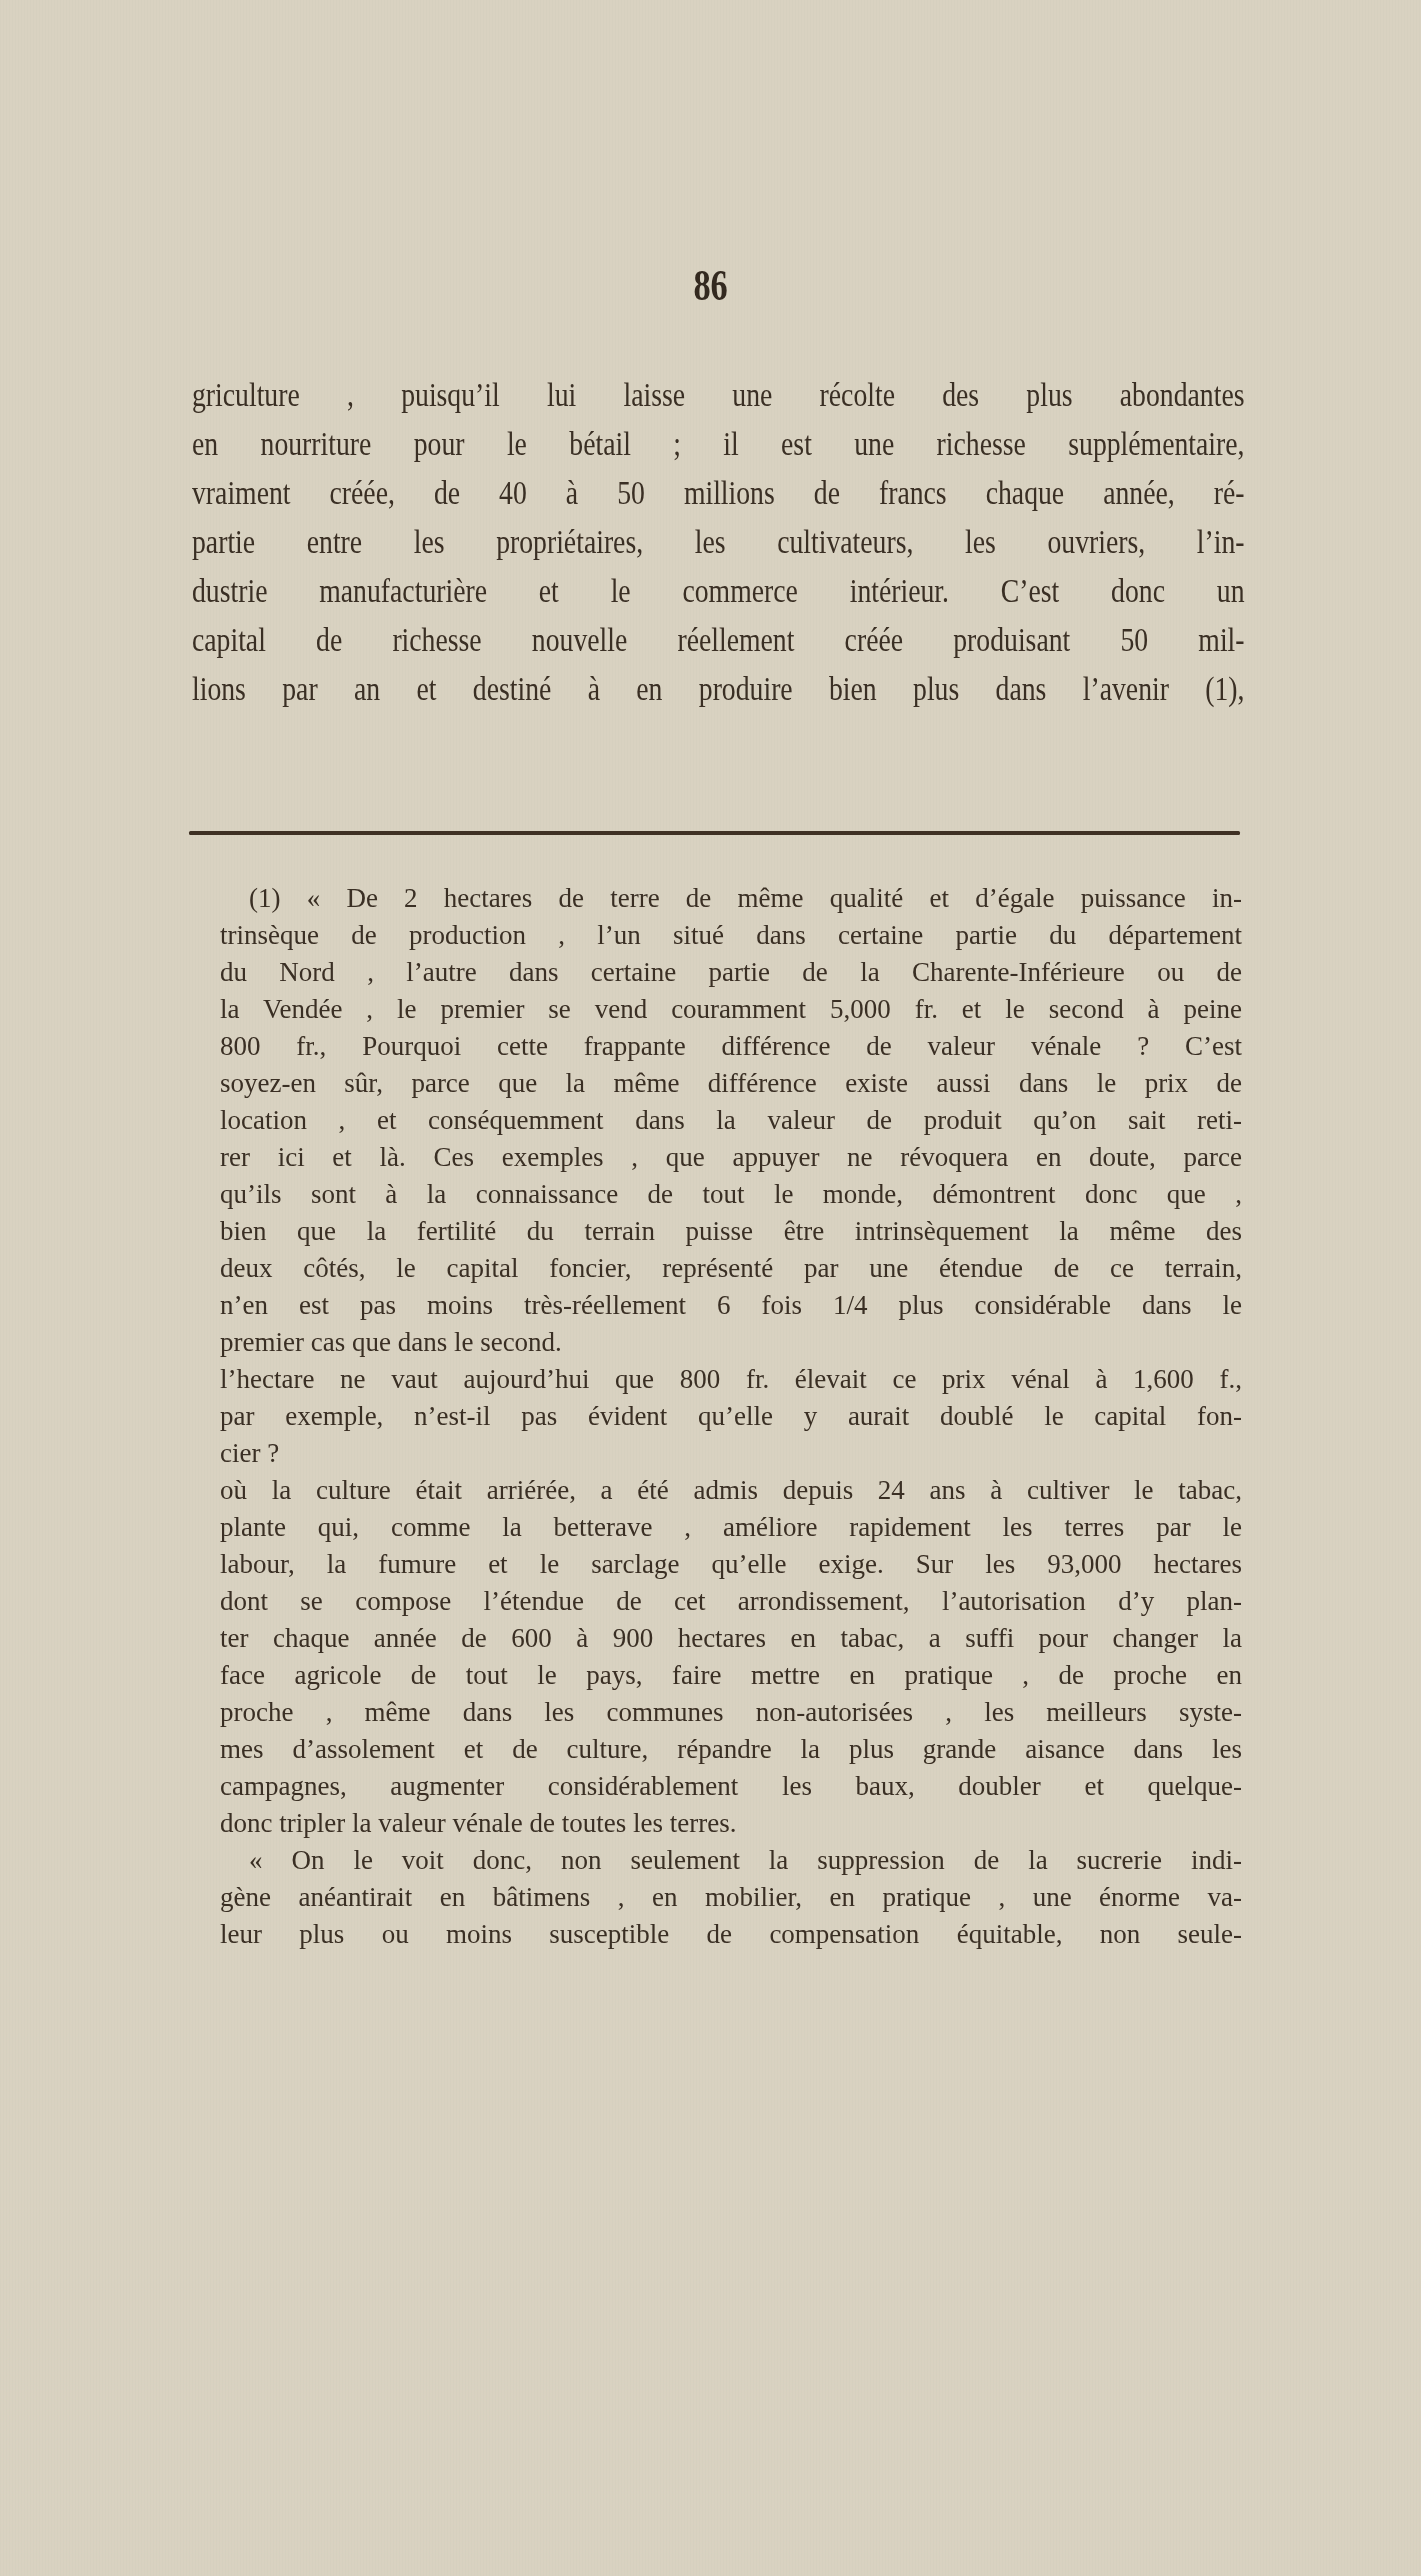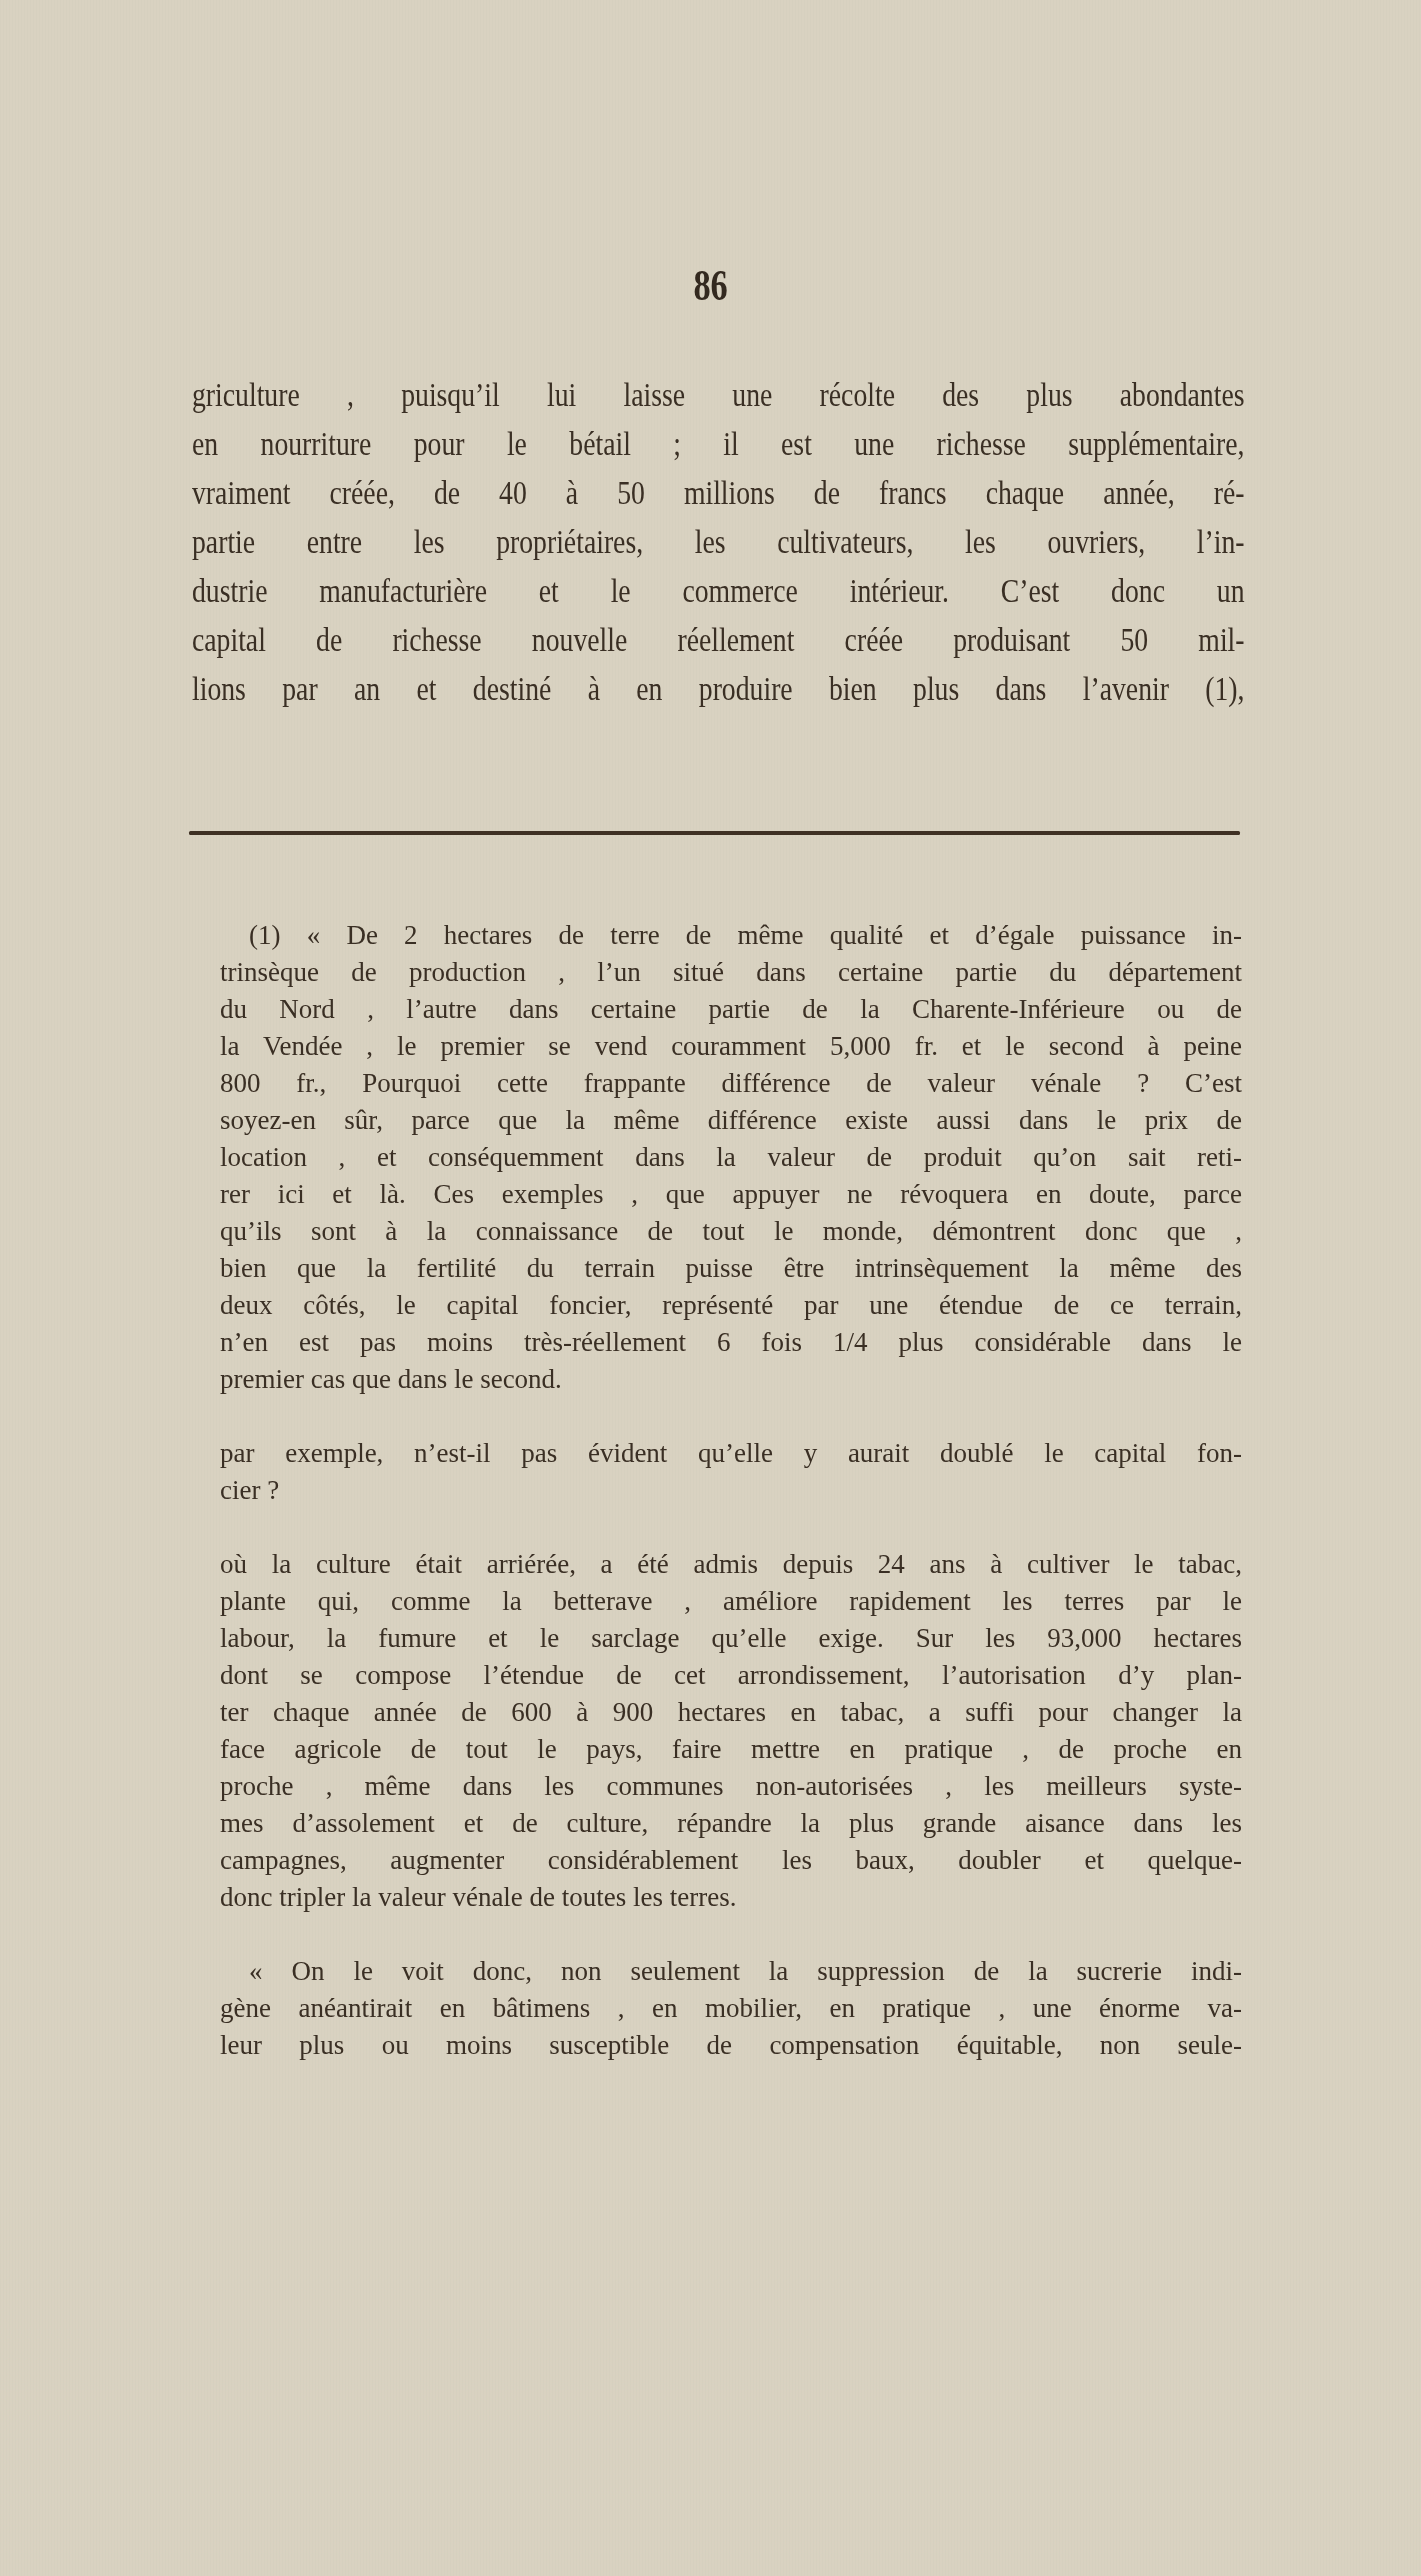--- a/index.html
+++ b/index.html
@@ -39,21 +39,21 @@
     position: absolute; left: 220px; top: 880px; width: 1022px;
     font-family: "Liberation Serif", serif;
     font-size: 27px; line-height: 37px;
   }
   .fn-line {
     display: block; white-space: nowrap; height: 37px;
     text-align: justify; text-align-last: justify;
   }
   .fn-line.indent { padding-left: 29px; width: calc(100% - 29px); }
   .fn-line.short { text-align-last: left; }
-  .fn-wrap { width: 1022px; margin-top: 37px; }
+  .fn-wrap { width: 1022px; }
 </style>
 </head>
 <body>
 
 <div class="page">
   <div class="page-number">86</div>
 
   <div class="body-text">
     <span class="body-line">griculture ,  puisqu’il lui laisse une récolte  des plus abondantes</span>
     <span class="body-line">en nourriture pour le bétail ; il est une richesse supplémentaire,</span>
@@ -76,20 +76,21 @@
       <span class="fn-line">soyez-en sûr, parce que la même différence existe aussi dans le prix de</span>
       <span class="fn-line">location , et conséquemment dans la valeur de produit qu’on sait reti-</span>
       <span class="fn-line">rer ici et là. Ces exemples , que appuyer ne révoquera en doute, parce</span>
       <span class="fn-line">qu’ils sont à la connaissance de tout le monde, démontrent donc que ,</span>
       <span class="fn-line">bien que la fertilité du terrain puisse être intrinsèquement la même des</span>
       <span class="fn-line">deux côtés, le capital foncier, représenté par une étendue de ce terrain,</span>
       <span class="fn-line">n’en est pas moins très-réellement 6 fois 1/4 plus considérable dans le</span>
       <span class="fn-line short">premier cas que dans le second.</span>
     </div>
     <div class="fn-wrap">
+      <span class="fn-line">l’hectare ne vaut aujourd’hui que 800 fr. élevait ce prix vénal à 1,600 f.,</span>
       <span class="fn-line">par exemple, n’est-il pas évident qu’elle y aurait doublé le capital fon-</span>
       <span class="fn-line short">cier ?</span>
     </div>
     <div class="fn-wrap">
       <span class="fn-line">où la culture était arriérée, a été admis depuis 24 ans à cultiver le tabac,</span>
       <span class="fn-line">plante qui, comme la betterave , améliore rapidement les terres par le</span>
       <span class="fn-line">labour, la fumure et le sarclage qu’elle exige. Sur les 93,000 hectares</span>
       <span class="fn-line">dont se compose l’étendue de cet arrondissement, l’autorisation d’y plan-</span>
       <span class="fn-line">ter chaque année de 600 à 900 hectares en tabac, a suffi pour changer la</span>
       <span class="fn-line">face agricole de tout le pays, faire mettre en pratique , de proche en</span>

